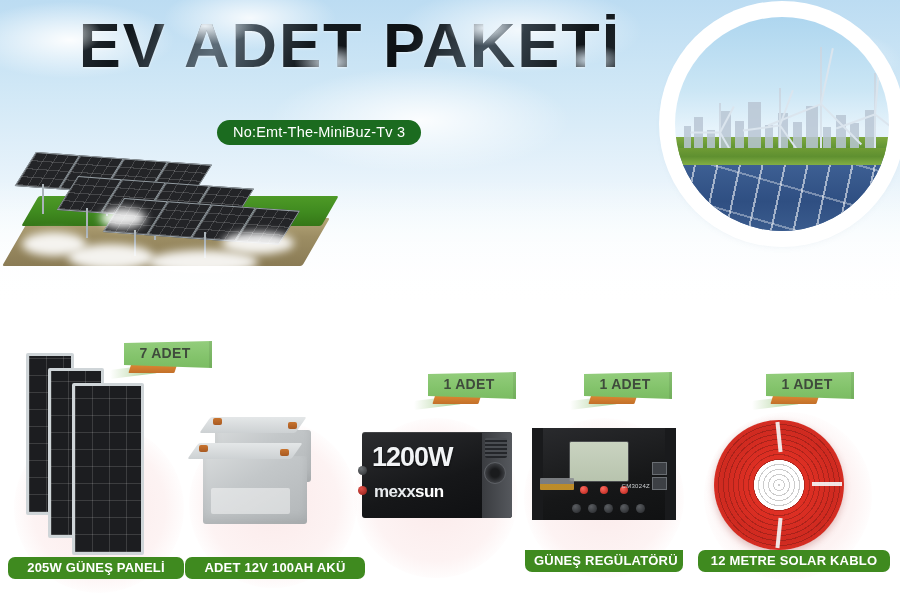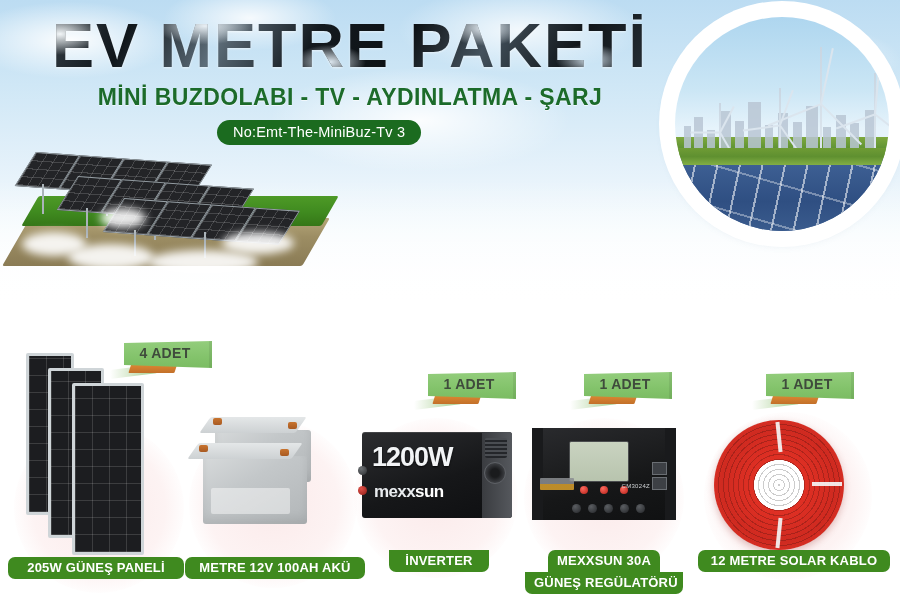--- a/index.html
+++ b/index.html
@@ -207,22 +207,21 @@
   .coil .tie{position:absolute;background:rgba(245,245,245,.92);}
 </style>
 </head>
 <body>
 
 <div class="stage">
 
   <div class="sky"></div>
   <div class="sky-fade"></div>
 
-  <div class="title">EV METRE PAKETİ</div>
-  <div class="subtitle">MİNİ BUZDOLABI - TV - AYDINLATMA - ŞARJ</div>
+  <div class="title">EV ADET PAKETİ</div>
   <div class="code-pill">No:Emt-The-MiniBuz-Tv 3</div>
 
   <div class="circle-wrap">
     <div class="circle-inner">
       <div class="c-city">
         <i style="left:4%;width:7px;height:42%"></i>
           <i style="left:9%;width:9px;height:58%"></i>
         <i style="left:15%;width:8px;height:35%"></i>
           <i style="left:21%;width:11px;height:70%"></i>
         <i style="left:28%;width:9px;height:52%"></i>
@@ -306,21 +305,21 @@
   <div class="product" style="left:10px;top:335px;width:180px;height:250px;">
     <div class="halo" style="left:4px;top:88px;width:170px;height:170px;"></div>
     <div class="sp" style="left:16px;top:18px;width:48px;height:162px;"></div>
     <div class="sp" style="left:38px;top:33px;width:56px;height:170px;"></div>
     <div class="sp" style="left:62px;top:48px;width:72px;height:172px;"></div>
 
     <div class="ribbon" style="left:114px;top:6px;">
       <div class="tail"></div>
         <div class="fold"></div>
       <div class="face"></div>
-      <div class="txt">4 ADET</div>
+      <div class="txt">7 ADET</div>
     </div>
 
     <div class="plabel one" style="left:-2px;top:222px;width:176px;">
       <span class="ln">205W GÜNEŞ PANELİ</span>
     </div>
   </div>
 
   <div class="product" style="left:185px;top:372px;width:180px;height:215px;">
     <div class="halo" style="left:4px;top:48px;width:168px;height:168px;"></div>
 
@@ -331,21 +330,21 @@
     </div>
     <div class="batt" style="left:18px;top:84px;width:104px;height:68px;">
       <div class="top"></div>
       <div class="term" style="left:-4px;top:-11px"></div>
       <div class="term" style="right:18px;top:-7px"></div>
       <div class="lbl"></div>
     </div>
 
 
     <div class="plabel one" style="left:0px;top:185px;width:180px;">
-      <span class="ln">METRE 12V 100AH AKÜ</span>
+      <span class="ln">ADET 12V 100AH AKÜ</span>
     </div>
   </div>
 
   <div class="product" style="left:352px;top:372px;width:175px;height:220px;">
     <div class="halo" style="left:2px;top:46px;width:164px;height:160px;"></div>
 
     <div class="inv" style="left:10px;top:60px;width:150px;height:86px;">
       <div class="post" style="top:34px;background:radial-gradient(circle at 35% 30%,#6e7275,#2b2d30);"></div>
       <div class="post" style="top:54px;background:radial-gradient(circle at 35% 30%,#e2524a,#8e1c16);"></div>
       <div class="watt">1200W</div>
@@ -357,21 +356,20 @@
     </div>
 
     <div class="ribbon" style="left:76px;top:0px;">
       <div class="tail"></div>
         <div class="fold"></div>
       <div class="face"></div>
       <div class="txt">1 ADET</div>
     </div>
 
     <div class="plabel two" style="left:13px;top:178px;width:148px;">
-      <span class="ln ln2">İNVERTER</span>
     </div>
   </div>
 
   <div class="product" style="left:518px;top:372px;width:175px;height:220px;">
     <div class="halo" style="left:6px;top:46px;width:160px;height:160px;"></div>
 
     <div class="ctrl" style="left:14px;top:56px;width:144px;height:92px;">
       <div class="ear" style="left:0"></div>
       <div class="ear" style="right:0"></div>
       <div class="lcd"></div>
@@ -390,21 +388,20 @@
     </div>
 
     <div class="ribbon" style="left:66px;top:0px;">
       <div class="tail"></div>
         <div class="fold"></div>
       <div class="face"></div>
       <div class="txt">1 ADET</div>
     </div>
 
     <div class="plabel two" style="left:6px;top:178px;width:160px;">
-      <span class="ln ln1">MEXXSUN 30A</span>
       <span class="ln ln2" style="width:140px">GÜNEŞ REGÜLATÖRÜ</span>
     </div>
   </div>
 
   <div class="product" style="left:690px;top:372px;width:200px;height:220px;">
     <div class="halo" style="left:14px;top:40px;width:168px;height:168px;"></div>
 
     <div class="coil" style="left:24px;top:48px;width:130px;height:130px;">
       <div class="tie" style="left:63px;top:2px;width:4px;height:30px;transform:rotate(-6deg)"></div>
       <div class="tie" style="left:63px;bottom:2px;width:4px;height:30px;transform:rotate(6deg)"></div>

